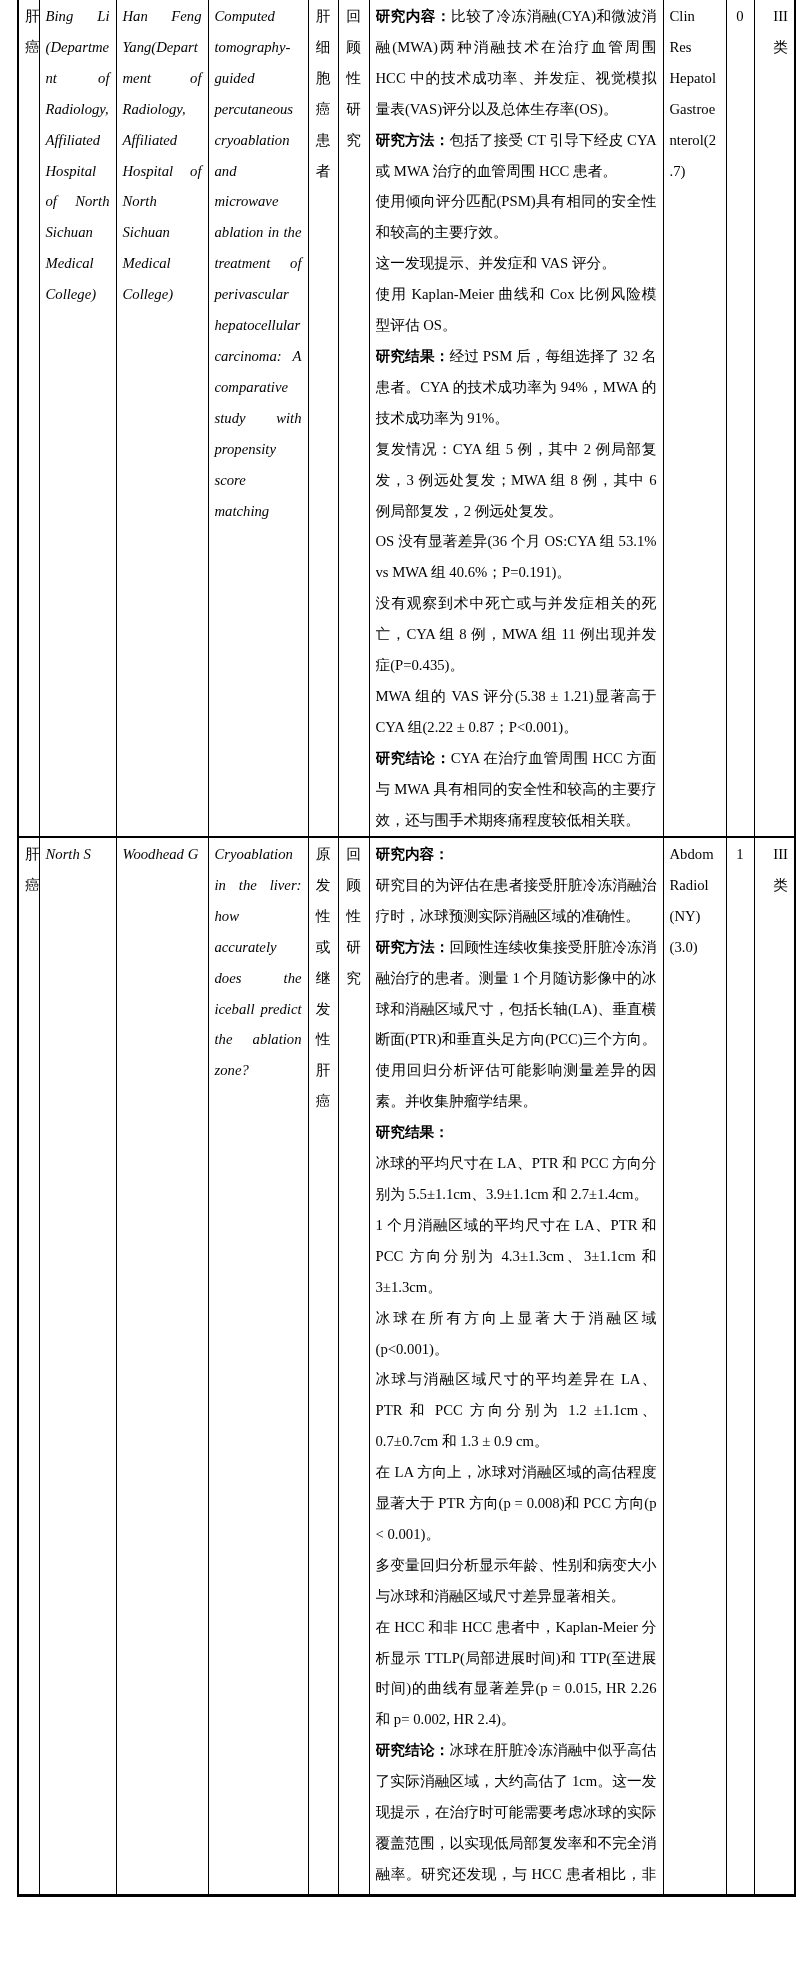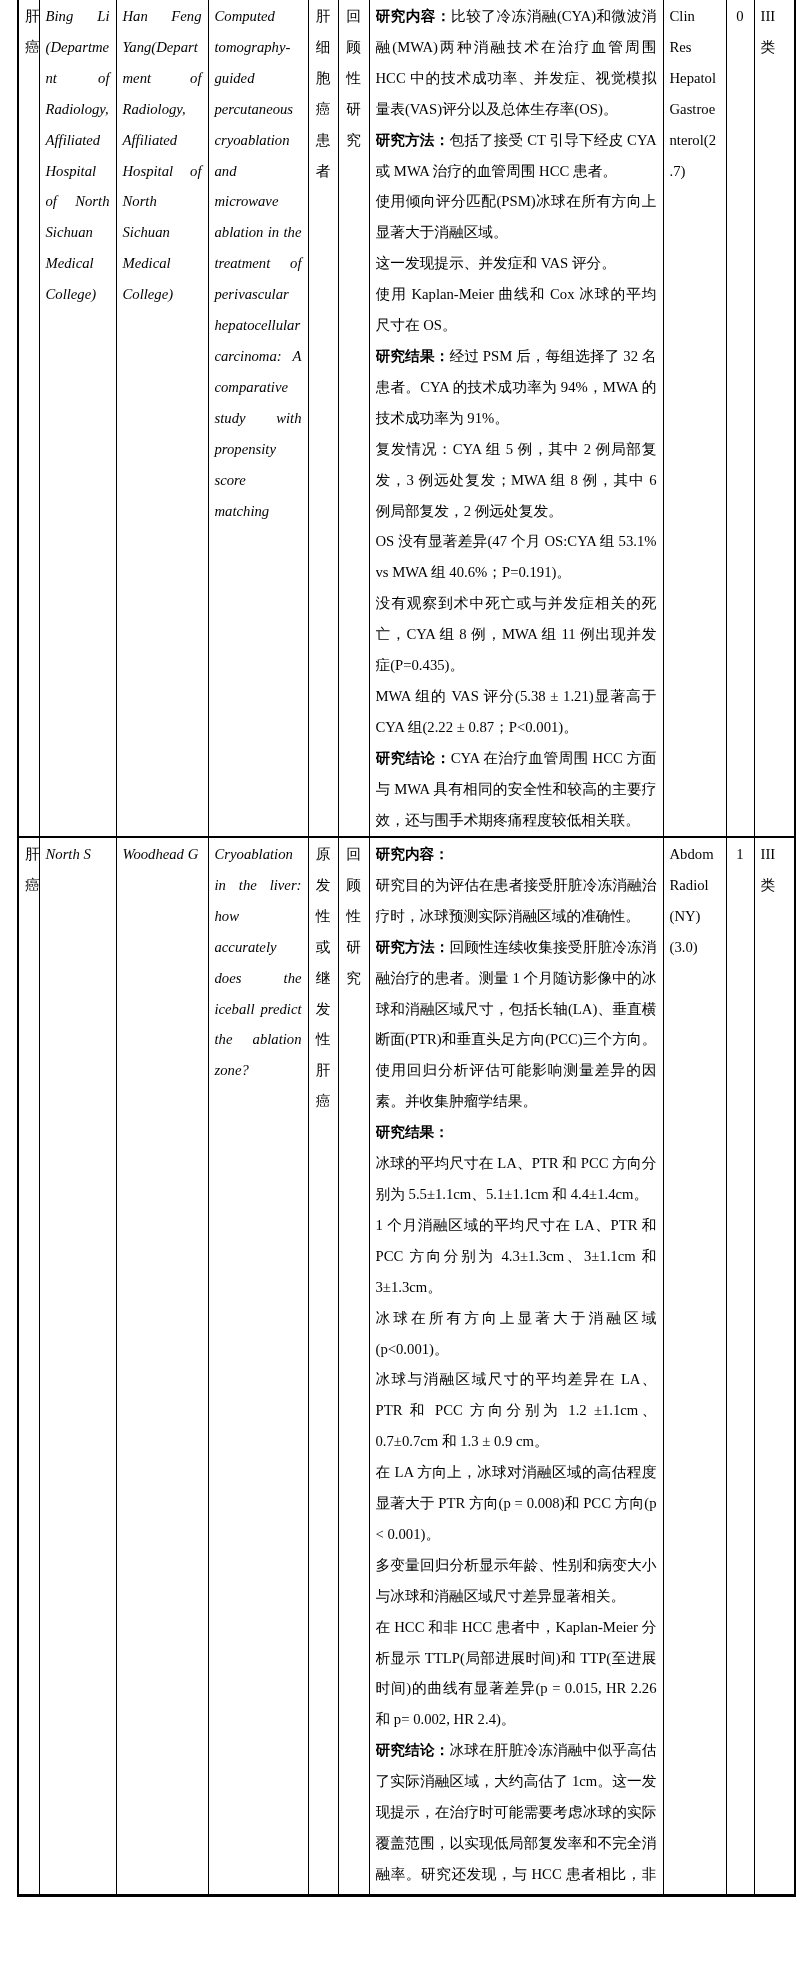--- a/index.html
+++ b/index.html
@@ -28,21 +28,21 @@
     line-height:30.9px;
     padding:1px 6px;
     overflow:hidden;
   }
   tr.row1 td{border-top:none;height:834px;}
   tr.row2 td{border-top:2px solid #000;height:1054px;}
   td.narrow{padding:1px 1px;text-align:center;word-break:break-all;}
   td.cjustify{text-align:justify;overflow-wrap:break-word;font-style:italic;}
   td.journal{overflow-wrap:break-word;text-align:left;padding:1px 5px;}
   td.count{text-align:center;padding:1px 1px;}
-  td.grade{text-align:left;white-space:pre-line;padding:1px 4px;}
+  td.grade{text-align:right;white-space:pre-line;padding:1px 4px;}
   .paras p{margin:0;text-align:justify;overflow-wrap:break-word;}
   .paras b{font-weight:bold;}
   .clip1{height:832px;overflow:hidden;font-family:Liberation Serif, serif;}
   .clip2{height:1050px;overflow:hidden;}
 </style>
 </head>
 <body>
 
 <div class="page">
   <table class="doc">
@@ -64,26 +64,26 @@
       <td class="narrow">肝<br>癌</td>
       <td class="cjustify">Bing Li (Department of Radiology, Affiliated Hospital of North Sichuan Medical College)</td>
       <td class="cjustify">Han Feng Yang(Department of Radiology, Affiliated Hospital of North Sichuan Medical College)</td>
       <td class="cjustify">Computed tomography-guided percutaneous cryoablation and microwave ablation in the treatment of perivascular hepatocellular carcinoma: A comparative study with propensity score matching</td>
       <td class="narrow">肝<br>细<br>胞<br>癌<br>患<br>者</td>
       <td class="narrow">回<br>顾<br>性<br>研<br>究</td>
       <td>
         <div class="paras clip1">
               <p><b>研究内容：</b>比较了冷冻消融(CYA)和微波消融(MWA)两种消融技术在治疗血管周围 HCC 中的技术成功率、并发症、视觉模拟量表(VAS)评分以及总体生存率(OS)。</p>
               <p><b>研究方法：</b>包括了接受 CT 引导下经皮 CYA 或 MWA 治疗的血管周围 HCC 患者。</p>
-              <p>使用倾向评分匹配(PSM)冰球在所有方向上显著大于消融区域。</p>
+              <p>使用倾向评分匹配(PSM)具有相同的安全性和较高的主要疗效。</p>
               <p>这一发现提示、并发症和 VAS 评分。</p>
-              <p>使用 Kaplan-Meier 曲线和 Cox 冰球的平均尺寸在 OS。</p>
+              <p>使用 Kaplan-Meier 曲线和 Cox 比例风险模型评估 OS。</p>
               <p><b>研究结果：</b>经过 PSM 后，每组选择了 32 名患者。CYA 的技术成功率为 94%，MWA 的技术成功率为 91%。</p>
               <p>复发情况：CYA 组 5 例，其中 2 例局部复发，3 例远处复发；MWA 组 8 例，其中 6 例局部复发，2 例远处复发。</p>
-              <p>OS 没有显著差异(47 个月 OS:CYA 组 53.1% vs MWA 组 40.6%；P=0.191)。</p>
+              <p>OS 没有显著差异(36 个月 OS:CYA 组 53.1% vs MWA 组 40.6%；P=0.191)。</p>
               <p>没有观察到术中死亡或与并发症相关的死亡，CYA 组 8 例，MWA 组 11 例出现并发症(P=0.435)。</p>
               <p>MWA 组的 VAS 评分(5.38 ± 1.21)显著高于 CYA 组(2.22 ± 0.87；P&lt;0.001)。</p>
               <p><b>研究结论：</b>CYA 在治疗血管周围 HCC 方面与 MWA 具有相同的安全性和较高的主要疗效，还与围手术期疼痛程度较低相关联。</p>
             </div>
       </td>
       <td class="journal">Clin Res Hepatol Gastroenterol(2.7)</td>
       <td class="count">0</td>
       <td class="grade">III
 类</td>
     </tr>
@@ -94,21 +94,21 @@
       <td class="cjustify">Woodhead G</td>
       <td class="cjustify">Cryoablation in the liver: how accurately does the iceball predict the ablation zone?</td>
       <td class="narrow">原<br>发<br>性<br>或<br>继<br>发<br>性<br>肝<br>癌</td>
       <td class="narrow">回<br>顾<br>性<br>研<br>究</td>
       <td>
         <div class="paras clip2">
               <p><b>研究内容：</b></p>
               <p>研究目的为评估在患者接受肝脏冷冻消融治疗时，冰球预测实际消融区域的准确性。</p>
               <p><b>研究方法：</b>回顾性连续收集接受肝脏冷冻消融治疗的患者。测量 1 个月随访影像中的冰球和消融区域尺寸，包括长轴(LA)、垂直横断面(PTR)和垂直头足方向(PCC)三个方向。使用回归分析评估可能影响测量差异的因素。并收集肿瘤学结果。</p>
               <p><b>研究结果：</b></p>
-              <p>冰球的平均尺寸在 LA、PTR 和 PCC 方向分别为 5.5±1.1cm、5.1±1.1cm 和 4.4±1.4cm。</p>
+              <p>冰球的平均尺寸在 LA、PTR 和 PCC 方向分别为 5.5±1.1cm、3.9±1.1cm 和 2.7±1.4cm。</p>
               <p>1 个月消融区域的平均尺寸在 LA、PTR 和 PCC 方向分别为 4.3±1.3cm、3±1.1cm 和 3±1.3cm。</p>
               <p>冰球在所有方向上显著大于消融区域(p&lt;0.001)。</p>
               <p>冰球与消融区域尺寸的平均差异在 LA、PTR 和 PCC 方向分别为 1.2 ±1.1cm、0.7±0.7cm 和 1.3 ± 0.9 cm。</p>
               <p>在 LA 方向上，冰球对消融区域的高估程度显著大于 PTR 方向(p = 0.008)和 PCC 方向(p &lt; 0.001)。</p>
               <p>多变量回归分析显示年龄、性别和病变大小与冰球和消融区域尺寸差异显著相关。</p>
               <p>在 HCC 和非 HCC 患者中，Kaplan-Meier 分析显示 TTLP(局部进展时间)和 TTP(至进展时间)的曲线有显著差异(p = 0.015, HR 2.26 和 p= 0.002, HR 2.4)。</p>
               <p><b>研究结论：</b>冰球在肝脏冷冻消融中似乎高估了实际消融区域，大约高估了 1cm。这一发现提示，在治疗时可能需要考虑冰球的实际覆盖范围，以实现低局部复发率和不完全消融率。研究还发现，与 HCC 患者相比，非 HCC 患者发生局部复发和总体复发的风险增加。</p>
             </div>
       </td>
       <td class="journal">Abdom Radiol (NY)(3.0)</td>

